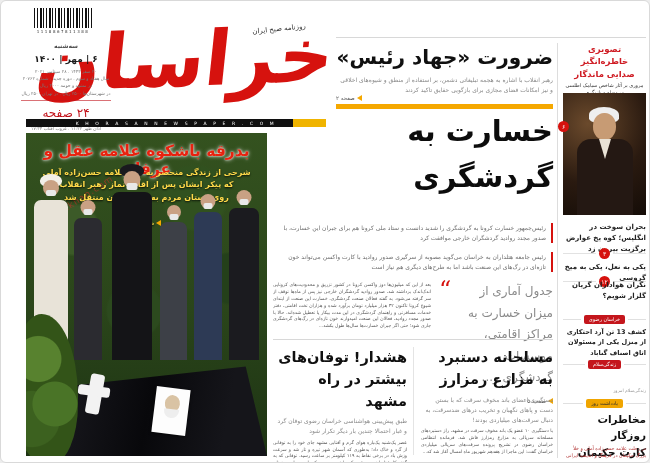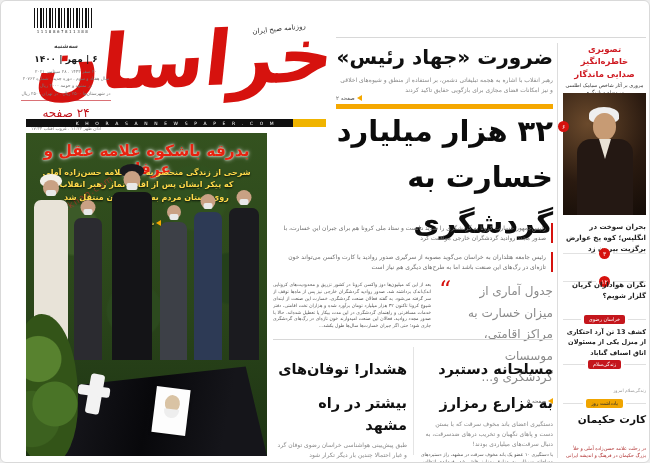--- a/index.html
+++ b/index.html
@@ -33,21 +33,21 @@
   .seobar{background:#101010;height:8px;display:flex;align-items:center;justify-content:center;}
   .seobar span{color:#fff;font-size:4.5px;letter-spacing:2.6px;white-space:nowrap;}
   .seocap{background:#f0b400;height:8px;}
   
   .h-top{font-size:20px;font-weight:bold;color:#101010;letter-spacing:-.5px;}
   .h-main{font-size:29px;font-weight:bold;color:#0c0c0c;line-height:1.58;letter-spacing:-.5px;}
   .lede{font-size:6px;color:#6d6d6d;line-height:1.7;border-left:none;border-right:2.5px solid #d6120e;padding-right:5px;}
   .small-gray{font-size:6px;color:#888;line-height:1.7;}
   .dense{font-size:4.6px;color:#555;line-height:1.5;}
   .qmark{font-family:"DejaVu Serif",serif;font-size:24px;color:#d6120e;line-height:14px;}
-  .story-h{font-size:14.5px;font-weight:bold;color:#101010;line-height:1.5;letter-spacing:-.3px;margin-top:12px;}
+  .story-h{font-size:14.5px;font-weight:bold;color:#101010;line-height:1.5;letter-spacing:-.3px;}
   
   .pref{display:inline-flex;align-items:center;gap:2px;font-size:5.5px;color:#555;}
   .tri{width:0;height:0;border-top:3px solid transparent;border-bottom:3px solid transparent;border-right:5px solid #f5a800;}
   .badgerow{display:flex;align-items:center;gap:3px;}
   .badgerow .ln{flex:1;height:1px;background:#e2e2e2;}
   .badge{width:11px;height:11px;border-radius:50%;background:#d6120e;color:#fff;
     font-size:6px;display:flex;align-items:center;justify-content:center;flex:0 0 auto;}
   .tagrow{display:flex;align-items:center;gap:3px;}
   .tagrow .ln{flex:1;height:1px;background:#e0e0e0;}
   .tag{background:#c4161c;color:#fff;font-size:5px;padding:1px 5px 1.5px;border-radius:2px;white-space:nowrap;}
@@ -169,21 +169,20 @@
 
   <div class="abs rt h-top" style="left:335px;top:44px;width:217px;">ضرورت «جهاد رئیس»</div>
   <div class="abs rt small-gray" style="left:335px;top:74px;width:217px;">رهبر انقلاب با اشاره به هجمه تبلیغاتی دشمن، بر استفاده از منطق و شیوه‌های اخلاقی و نیز امکانات فضای مجازی برای بازگویی حقایق تاکید کردند</div>
   <div class="abs pref" style="left:335px;top:94px;">
     <span class="tri"></span>
     <span>صفحه ۲</span>
   </div>
   <div class="abs" style="left:335px;top:103px;width:217px;height:5px;background:#f5a800;"></div>
 
   <div class="abs rt h-main" style="left:335px;top:108px;width:217px;">
-    <div>۳۲ هزار میلیارد</div>
     <div>خسارت به گردشگری</div>
   </div>
   <div class="abs rt lede" style="left:272px;top:222px;width:280px;">رئیس‌جمهور خسارت کرونا به گردشگری را شدید دانست و ستاد ملی کرونا هم برای جبران این خسارت، با صدور مجدد روادید گردشگران خارجی موافقت کرد</div>
   <div class="abs rt lede" style="left:272px;top:251px;width:280px;">رئیس جامعه هتلداران به خراسان می‌گوید مصوبه از سرگیری صدور روادید با کارت واکسن می‌تواند خون تازه‌ای در رگ‌های این صنعت باشد اما به طرح‌های دیگری هم نیاز است</div>
 
   <div class="abs" style="left:438px;top:280px;width:114px;">
     <span class="qmark abs" style="left:0;top:2px;">“</span>
     <div class="rt" style="font-size:12px;color:#8a8a8a;line-height:1.8;padding-left:16px;">جدول آماری از میزان خسارت به مراکز اقامتی، موسسات گردشگری و...</div>
     <div class="pref" style="margin-top:3px;">
       <span class="tri"></span>
@@ -223,20 +222,21 @@
     <div class="abs" style="left:36px;top:46px;width:12px;height:20px;background:#e9e2d6;clip-path:polygon(0 0,100% 0,50% 100%);"></div>
     <div class="badge abs" style="left:-5px;top:28px;">۶</div>
   </div>
 
   <div class="abs rt sb-item" style="left:562px;top:221px;width:83px;">بحران سوخت در انگلیس؛ کوه یخ عوارض برگزیت بیرون زد</div>
   <div class="abs badgerow" style="left:562px;top:247px;width:83px;">
     <span class="ln"></span>
       <span class="badge">۳</span>
       <span class="ln"></span>
   </div>
+  <div class="abs rt sb-item" style="left:562px;top:261px;width:83px;">یکی به نعل، یکی به میخ گروسی</div>
   <div class="abs badgerow" style="left:562px;top:275px;width:83px;">
     <span class="ln"></span>
       <span class="badge">۱۲</span>
       <span class="ln"></span>
   </div>
   <div class="abs rt sb-item" style="left:562px;top:279px;width:83px;">نگران هواداران گریان گلزار شویم؟</div>
   <div class="abs tagrow" style="left:562px;top:314px;width:83px;">
     <span class="ln"></span>
       <span class="tag">خراسان رضوی</span>
       <span class="ln"></span>
@@ -248,17 +248,18 @@
       <span class="ln"></span>
   </div>
 
   <div class="abs rt" style="left:562px;top:387px;width:83px;font-size:4.5px;color:#999;">زندگی‌سلام امروز</div>
   <div class="abs tagrow" style="left:562px;top:398px;width:83px;">
     <span class="ln"></span>
       <span class="tag yellow">یادداشت روز</span>
       <span class="ln"></span>
   </div>
   <div class="abs rt note-h" style="left:562px;top:410px;width:83px;">
+    <div>مخاطرات روزگار</div>
     <div>کارت حکیمان</div>
   </div>
   <div class="abs rt note-s" style="left:562px;top:444px;width:83px;">در رحلت علامه حسن‌زاده آملی و خلأ بزرگ حکیمان در فرهنگ و اندیشه ایرانی</div>
 
 </div>
 
 </body></html>

